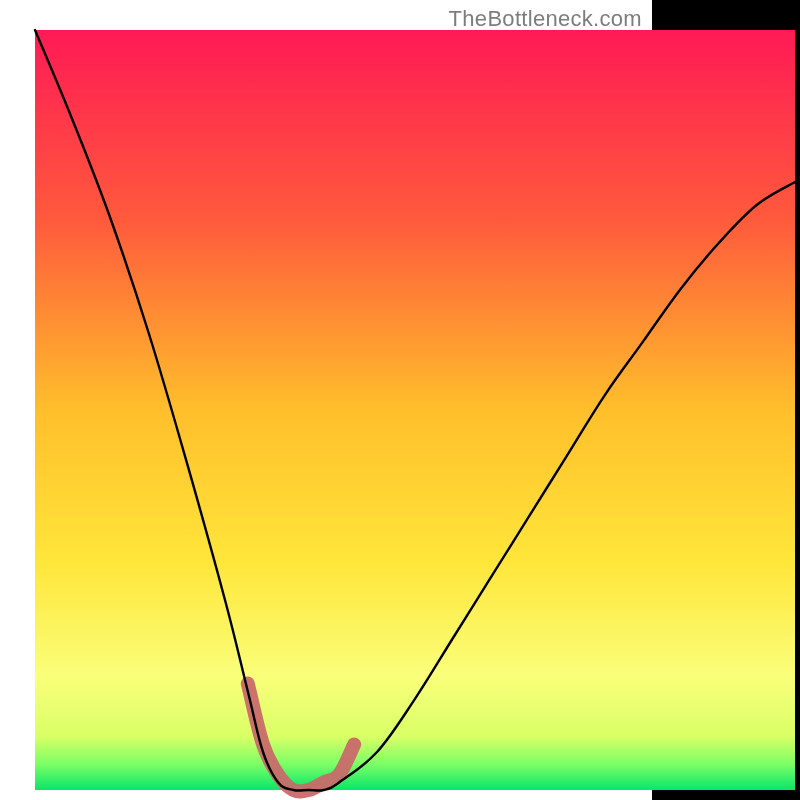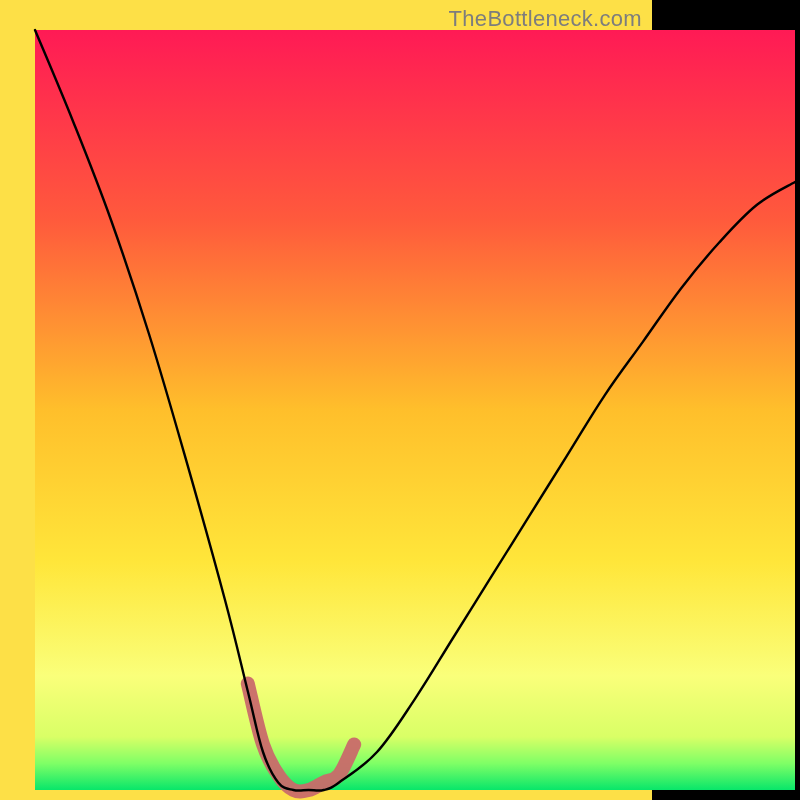--- a/index.html
+++ b/index.html
@@ -8,21 +8,21 @@
     width: 800px;
     height: 800px;
     background: #000;
     overflow: hidden;
     font-family: Arial, Helvetica, sans-serif;
   }
   .stage {
     position: relative;
     width: 652px;
     height: 800px;
-    background: #fde047;
+    background: #ffffff;
   }
   .watermark {
     position: absolute;
     top: 6px;
     right: 10px;
     color: #7d7d7d;
     font-size: 22px;
     font-weight: 500;
     letter-spacing: 0.3px;
     z-index: 5;

